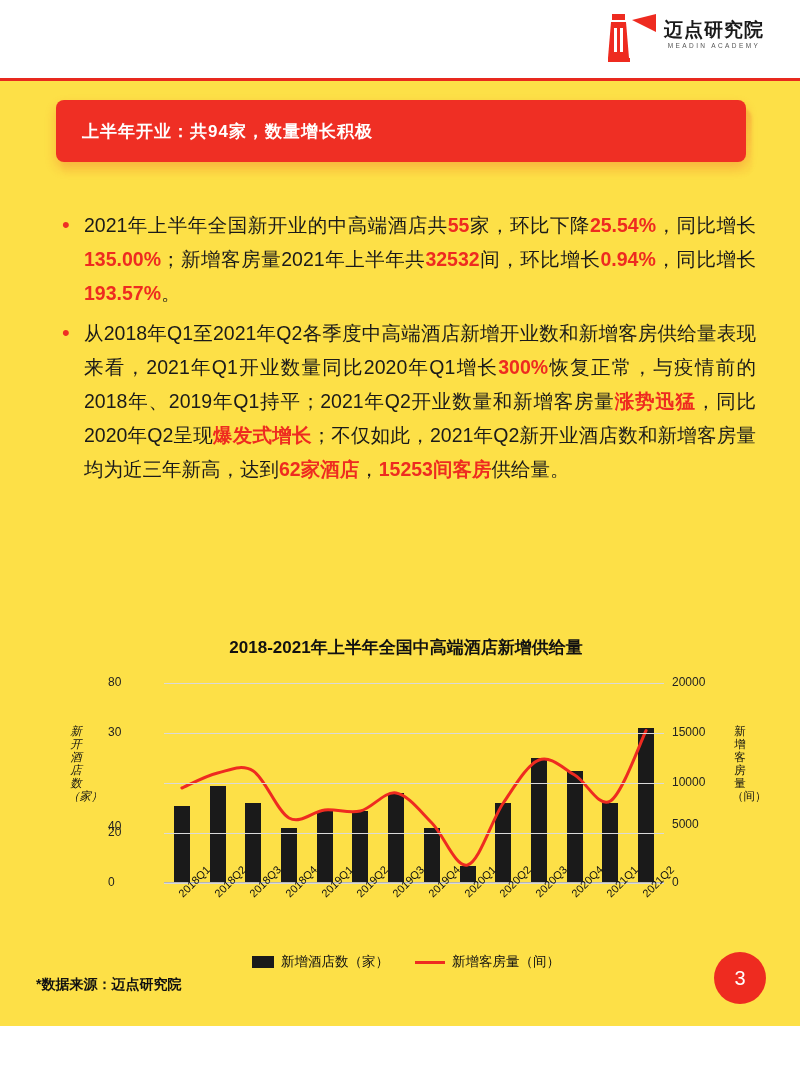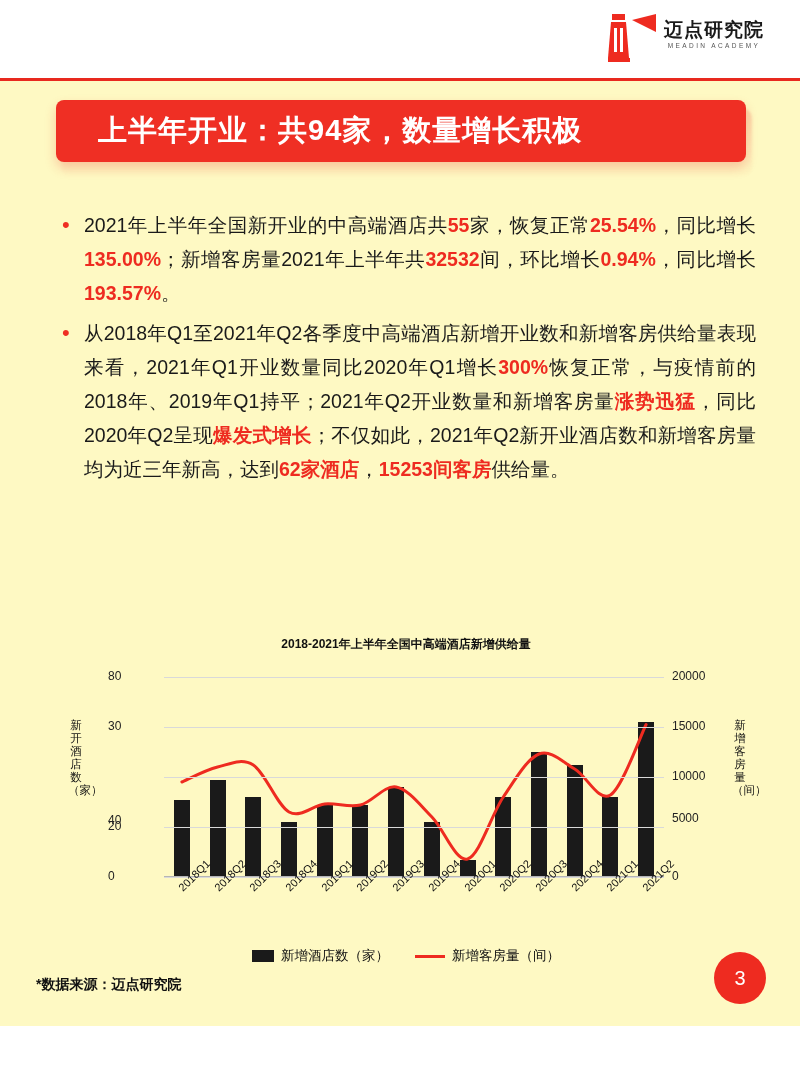--- a/index.html
+++ b/index.html
@@ -11,21 +11,21 @@
     height: 1066px;
     background: #ffffff;
     font-family: "Liberation Sans", sans-serif;
     position: relative;
     overflow: hidden;
   }
   .page {
     position: relative;
     width: 800px;
     height: 1026px;
-    background: #fef9c3;
+    background: #fde047;
   }
 
   
   .header {
     position: absolute;
     top: 0; left: 0;
     width: 800px;
     height: 78px;
     background: #ffffff;
     border-bottom: 3px solid #e8291e;
@@ -81,23 +81,23 @@
     width: 690px;
     height: 62px;
     background: #ef2f24;
     border-radius: 8px;
     display: flex;
     align-items: center;
     box-shadow: 0 6px 12px rgba(232,41,30,0.22);
   }
   .title-banner .title-text {
     color: #ffffff;
-    font-size: 29px;
-    font-weight: bold;
-    padding-left: 42px;
+    font-size: 17px;
+    font-weight: bold;
+    padding-left: 26px;
     letter-spacing: 1px;
   }
 
   
   .bullets {
     position: absolute;
     left: 56px;
     top: 208px;
     width: 700px;
   }
@@ -131,40 +131,41 @@
   
   .chart-block {
     position: absolute;
     left: 56px;
     top: 636px;
     width: 700px;
     height: 360px;
   }
   .chart-title {
     text-align: center;
-    font-size: 12px;
+    font-size: 17px;
     font-weight: bold;
     color: #111;
     margin-bottom: 6px;
   }
   .chart-area {
     position: relative;
     width: 700px;
     height: 320px;
   }
   .axis-label-left {
     position: absolute;
     left: 12px;
     top: 60px;
     width: 16px;
     font-size: 11.5px;
     line-height: 13px;
     color: #111;
     text-align: center;
     writing-mode: horizontal-tb;
+    font-style: italic;
   }
   .axis-label-right {
     position: absolute;
     right: 8px;
     top: 60px;
     width: 16px;
     font-size: 11.5px;
     line-height: 13px;
     color: #111;
     text-align: center;
@@ -292,21 +293,21 @@
   </div>
 
   <div class="title-shadow"></div>
   <div class="title-banner">
     <div class="title-text">上半年开业：共94家，数量增长积极</div>
   </div>
 
   <div class="bullets">
     <div class="bullet">
       <div class="bullet-dot">•</div>
-      <div class="bullet-text" id="bullet-1"><span>2021年上半年全国新开业的中高端酒店共</span><span class="hl">55</span><span>家，恢复正常</span><span class="hl">25.54%</span><span>，同比增长</span><span class="hl">135.00%</span><span>；新增客房量2021年上半年共</span><span class="hl">32532</span><span>间，环比增长</span><span class="hl">0.94%</span><span>，同比增长</span><span class="hl">193.57%</span><span>。</span></div>
+      <div class="bullet-text" id="bullet-1"><span>2021年上半年全国新开业的中高端酒店共</span><span class="hl">55</span><span>家，环比下降</span><span class="hl">25.54%</span><span>，同比增长</span><span class="hl">135.00%</span><span>；新增客房量2021年上半年共</span><span class="hl">32532</span><span>间，环比增长</span><span class="hl">0.94%</span><span>，同比增长</span><span class="hl">193.57%</span><span>。</span></div>
     </div>
     <div class="bullet">
       <div class="bullet-dot">•</div>
       <div class="bullet-text" id="bullet-2"><span>从2018年Q1至2021年Q2各季度中高端酒店新增开业数和新增客房供给量表现来看，2021年Q1开业数量同比2020年Q1增长</span><span class="hl">300%</span><span>恢复正常，与疫情前的2018年、2019年Q1持平；2021年Q2开业数量和新增客房量</span><span class="hl">涨势迅猛</span><span>，同比2020年Q2呈现</span><span class="hl">爆发式增长</span><span>；不仅如此，2021年Q2新开业酒店数和新增客房量均为近三年新高，达到</span><span class="hl">62家酒店</span><span>，</span><span class="hl">15253间客房</span><span>供给量。</span></div>
     </div>
   </div>
 
   <div class="chart-block">
     <div class="chart-title">2018-2021年上半年全国中高端酒店新增供给量</div>
     <div class="chart-area">

